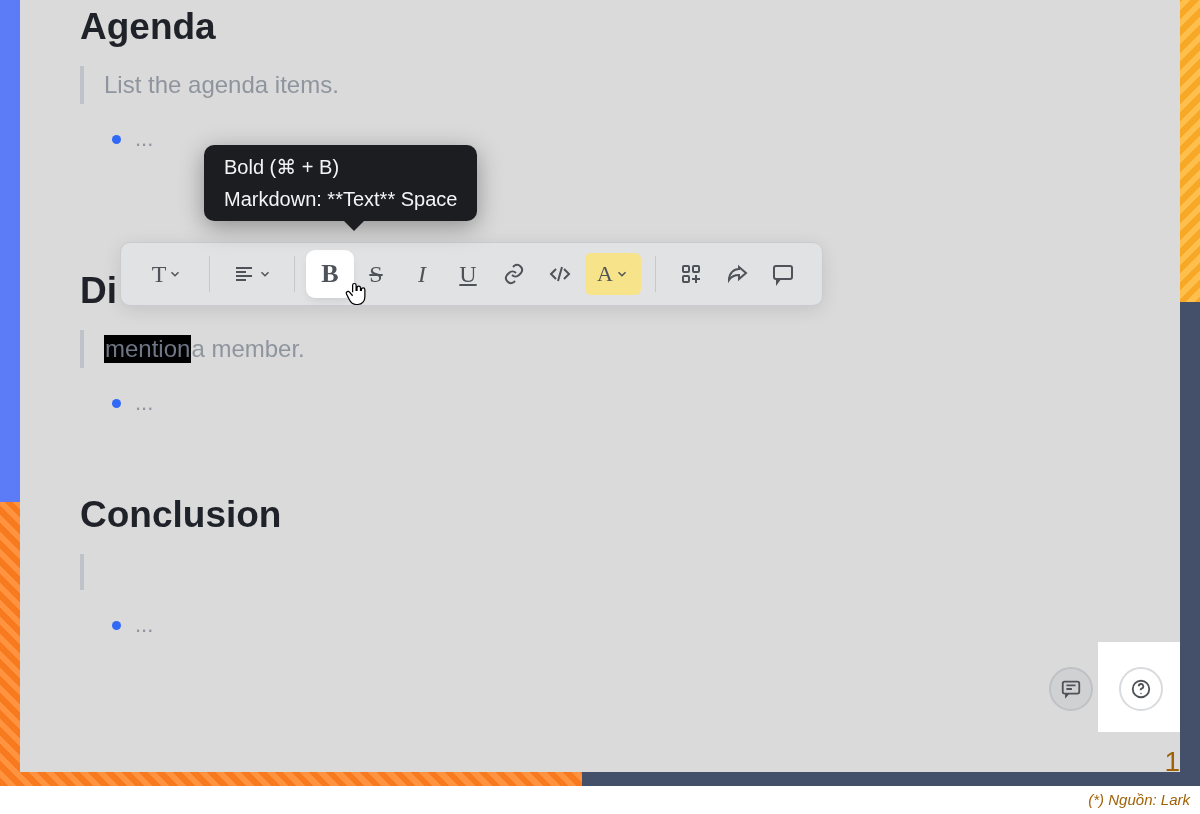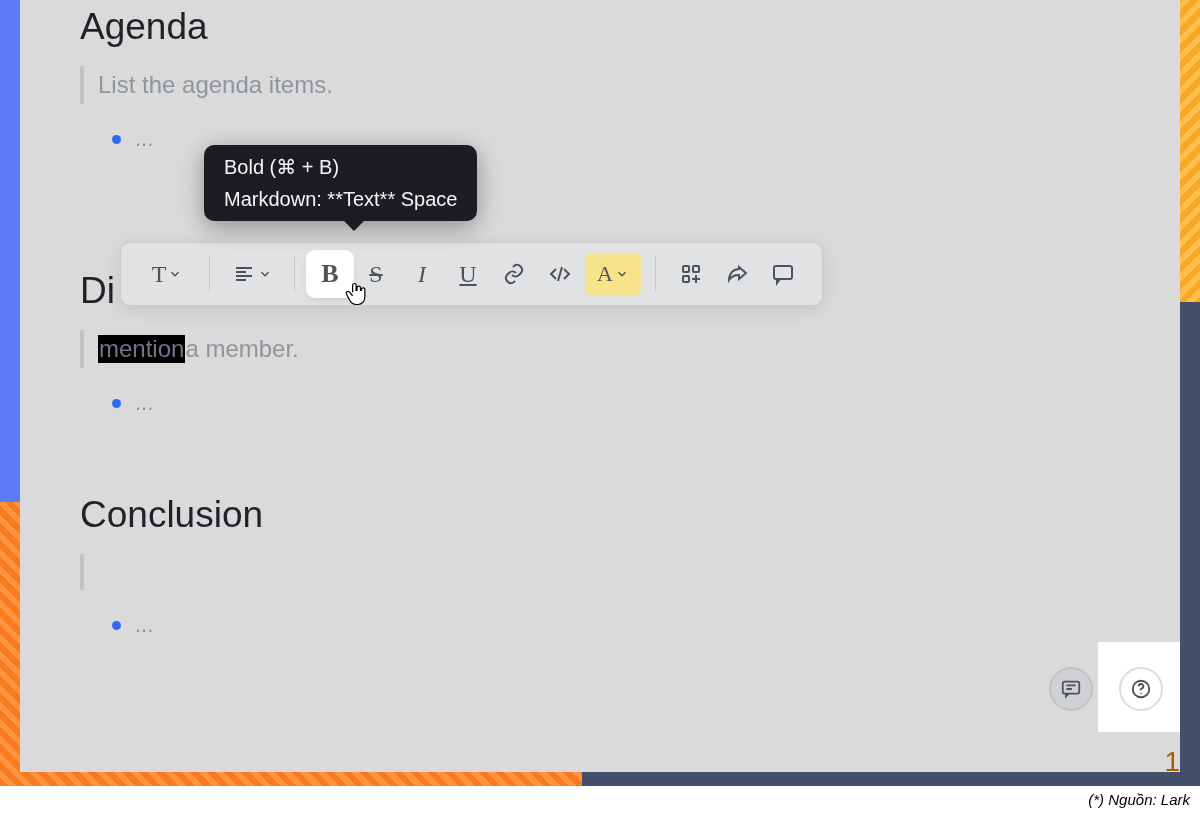--- a/index.html
+++ b/index.html
@@ -45,35 +45,35 @@
     width: 1160px; height: 772px;
     background: #dadada;
     overflow: hidden;
   }
   .doc-content {
     padding: 0 60px 40px 60px;
     color: #1f2329;
   }
   h2.section {
     font-size: 37px;
-    font-weight: 400;
+    font-weight: 700;
     color: #1f2329;
     margin-top: 0;
     padding-top: 6px;
   }
   h2.section.spaced { margin-top: 112px; }
   h2.section.spaced2 { margin-top: 72px; }
   .placeholder-line {
     display: flex;
     align-items: center;
     margin-top: 18px;
     font-size: 24px;
     color: #8f959e;
     border-left: 4px solid #bfc3c9;
-    padding-left: 14px;
+    padding-left: 20px;
     min-height: 38px;
   }
   .placeholder-line.empty { min-height: 36px; }
   .highlight-sel {
     background: #000000;
     color: #6f7685;
     padding: 0 1px;
   }
   .bullet-line {
     display: flex;
@@ -199,21 +199,21 @@
     text-align: right;
   }
 
   .source-credit {
     position: absolute;
     left: 0; right: 10px;
     top: 791px;
     text-align: right;
     font-style: italic;
     font-size: 15px;
-    color: #000000;
+    color: #a16207;
   }
 </style>
 </head>
 <body>
 
 <div class="frame-orange-bl"></div>
 <div class="frame-slate"></div>
 <div class="frame-blue"></div>
 <div class="frame-orange-tr"></div>
 

